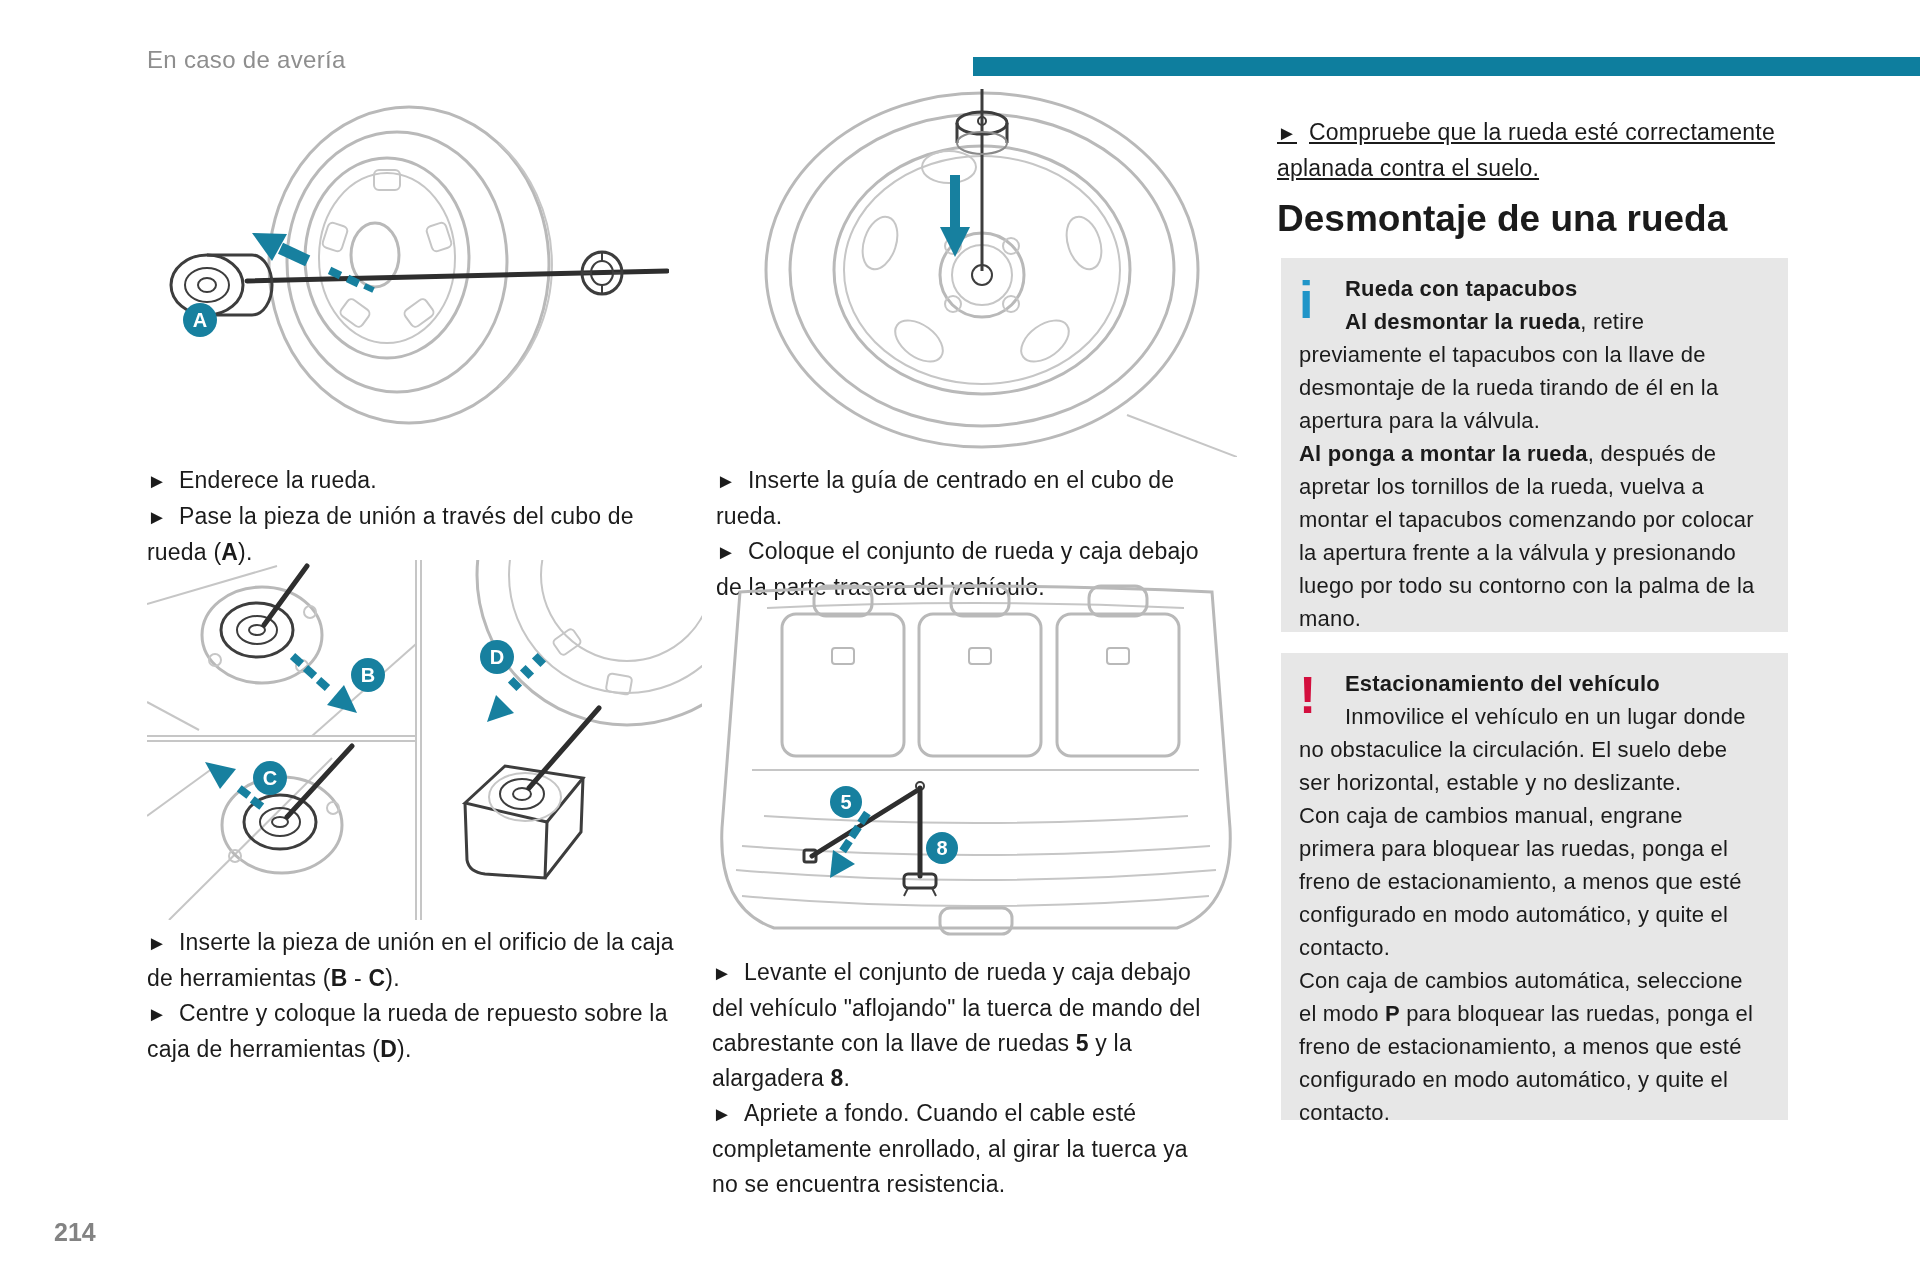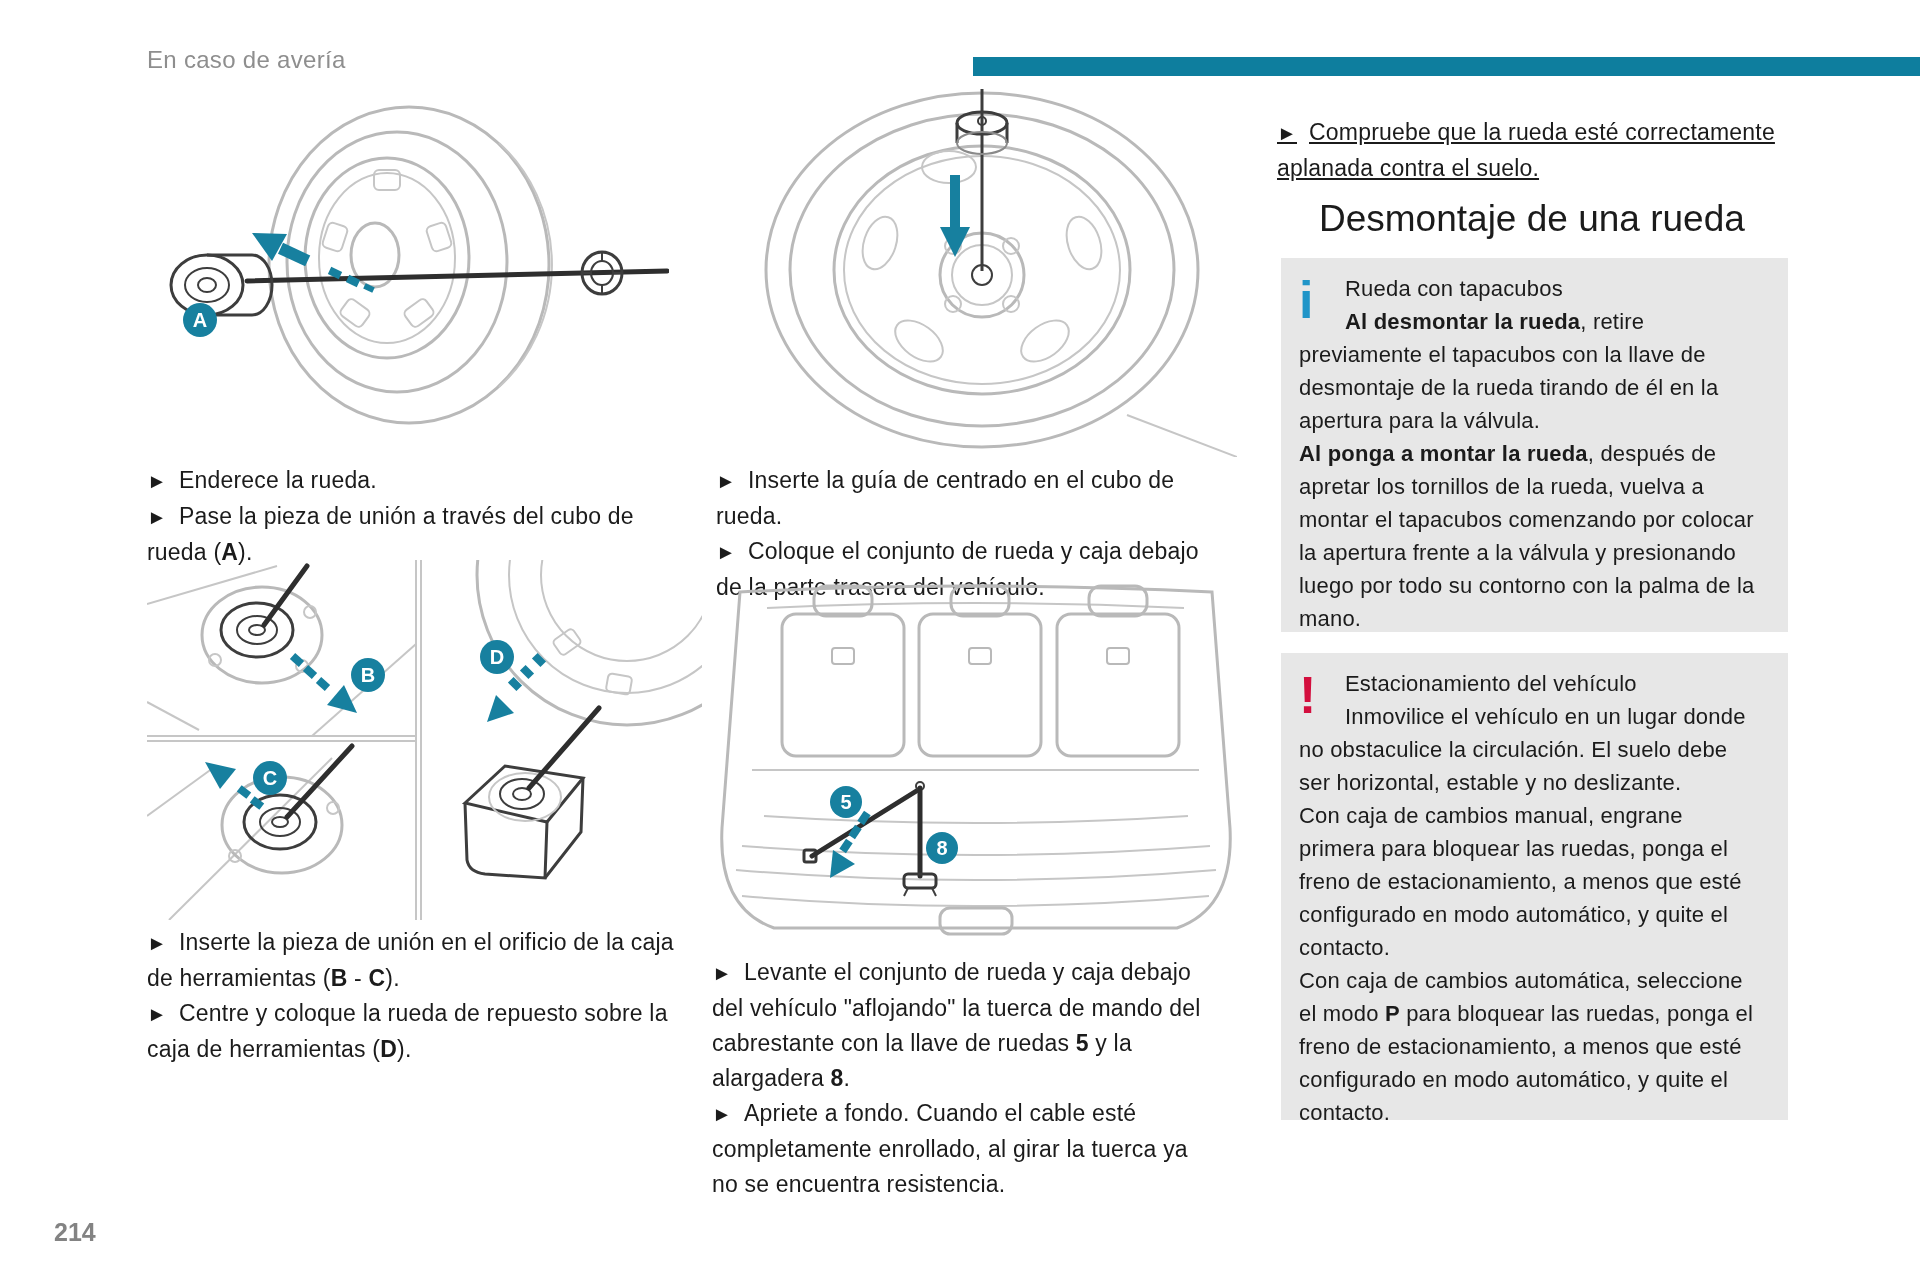--- a/index.html
+++ b/index.html
@@ -9,27 +9,27 @@
   .running-head{left:147px;top:46px;font-size:24px;color:#8e8e8e;letter-spacing:.3px;}
   .accent-bar{left:973px;top:57px;width:947px;height:19px;background:#0e7e9e;}
   .bullets{font-size:23px;line-height:35px;letter-spacing:.2px;}
   .bullets p{margin:0;}
   .marker{margin-right:12px;font-size:20px;}
   .t1{left:147px;top:463px;width:535px;}
   .t2{left:147px;top:925px;width:535px;}
   .t3{left:716px;top:463px;width:497px;}
   .t4{left:712px;top:955px;width:497px;}
   .t5{left:1277px;top:115px;width:540px;text-decoration:underline;}
-  .heading{left:1319px;top:198px;width:560px;font-size:37px;font-weight:normal;letter-spacing:0;}
+  .heading{left:1277px;top:198px;width:560px;font-size:37px;font-weight:bold;letter-spacing:0;}
   .infobox{left:1281px;width:507px;background:#e7e7e7;font-size:22px;line-height:33px;
            letter-spacing:.2px;padding:14px 29px 0 18px;box-sizing:border-box;}
   .box-info{top:258px;height:374px;}
   .box-warn{top:653px;height:467px;}
   .infobox p{margin:0;}
-  .box-title{font-weight:normal;}
+  .box-title{font-weight:bold;}
   .box-icon{float:left;width:46px;height:60px;}
   .glyph{font-size:52px;font-weight:bold;line-height:56px;font-family:"Liberation Sans",sans-serif;}
   .glyph.info{color:#2095c8;}
   .glyph.warn{color:#d30f3e;}
   .pagenum{left:54px;top:1218px;font-size:25px;font-weight:bold;color:#838383;}
   .fig{position:absolute;}
   svg{display:block;}
   .ln{stroke:#b9b9b9;stroke-width:3;fill:none;}
   .ln2{stroke:#c6c6c6;stroke-width:2;fill:none;}
   .dk{stroke:#3d3d3d;stroke-width:3;fill:none;}

